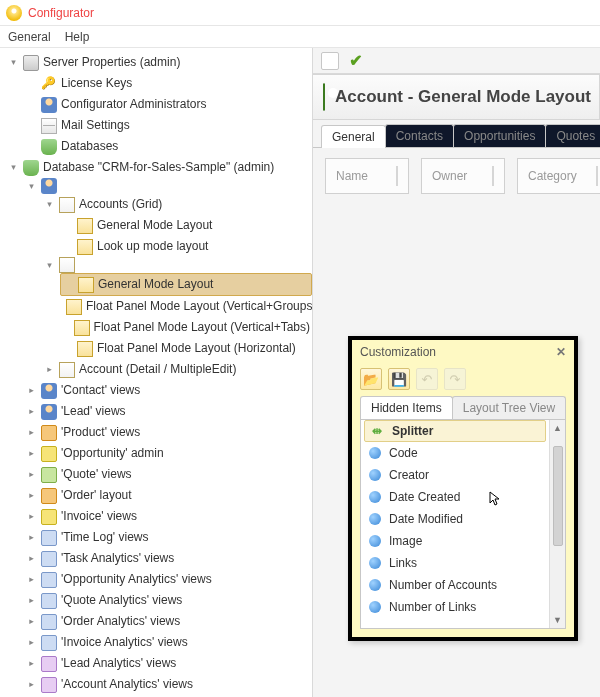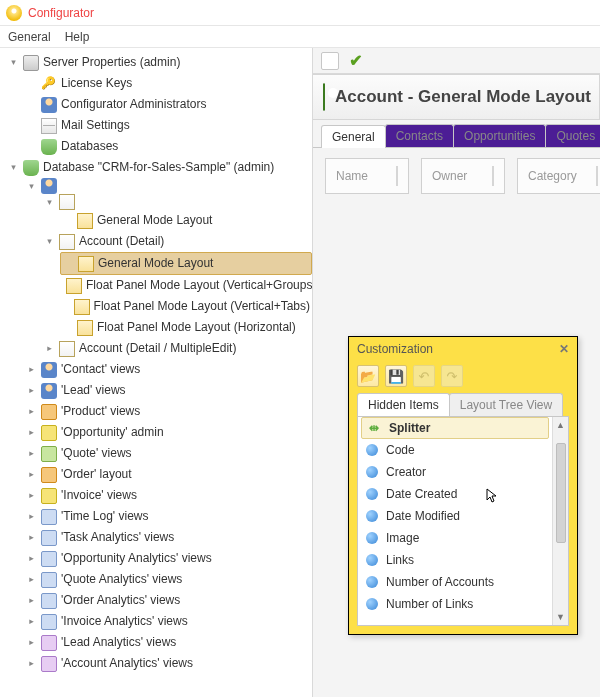--- a/index.html
+++ b/index.html
@@ -121,21 +121,21 @@
     display:flex;
     border-bottom:1px solid #c7c7c7;
     padding-left:8px;
     background:#f4f4f4;
     margin-top:4px;
   }
   .tab {
     padding: 4px 10px;
     border:1px solid #c7c7c7;
     border-bottom:none;
-    background:#4c1d95;
+    background:#0f172a;
     color:#888;
     margin-right:-1px;
     border-radius:3px 3px 0 0;
     cursor:default;
     font-size:12px;
   }
   .tab.active { background:#fff; color:#333; position:relative; top:1px; }
 
   .form-area {
     padding: 10px 0 10px 12px;
@@ -152,22 +152,22 @@
   .field-box .slot {
     flex:1; height:20px; border:1px solid #d6d6d6; background:#fff;
   }
   .left-letter { width:14px; color:#9a9a9a; }
 
   
   .popup {
     position:absolute;
     left: 35px; top: 288px;
     width: 230px;
-    background:#fde047;
-    border:1px solid #000000;
+    background:#fef9c3;
+    border:4px solid #000000;
     box-shadow: 2px 2px 6px rgba(0,0,0,.2);
   }
   .popup-title {
     display:flex; justify-content:space-between; align-items:center;
     padding:5px 8px;
     color:#555;
   }
   .popup-close { color:#777; font-weight:bold; cursor:pointer; font-size:12px;}
   .popup-toolbar {
     display:flex; gap:6px;
@@ -286,36 +286,43 @@
             <li>
               <span class="row">
                 <span class="twisty">▾</span>
                 <span class="icon ic-person"></span>
               </span>
               <ul>
                 <li>
                   <span class="row">
                     <span class="twisty">▾</span>
                     <span class="icon ic-grid"></span>
+                    <span class="label">Accounts (Grid)</span>
                   </span>
                   <ul>
                     <li>
                         <span class="row">
                           <span class="twisty none"></span>
                           <span class="icon ic-layout"></span>
                           <span class="label">General Mode Layout</span>
                         </span>
                       </li>
+                    <li>
+                        <span class="row">
+                          <span class="twisty none"></span>
+                          <span class="icon ic-layout"></span>
+                          <span class="label">Look up mode layout</span>
+                        </span>
+                      </li>
                   </ul>
                 </li>
                 <li>
                   <span class="row">
                     <span class="twisty">▾</span>
                     <span class="icon ic-detail"></span>
-                    <span class="label">Account (Detail)</span>
                   </span>
                   <ul>
                     <li>
                         <span class="row selected">
                           <span class="twisty none"></span>
                           <span class="icon ic-layout"></span>
                           <span class="label">General Mode Layout</span>
                         </span>
                       </li>
                     <li>

